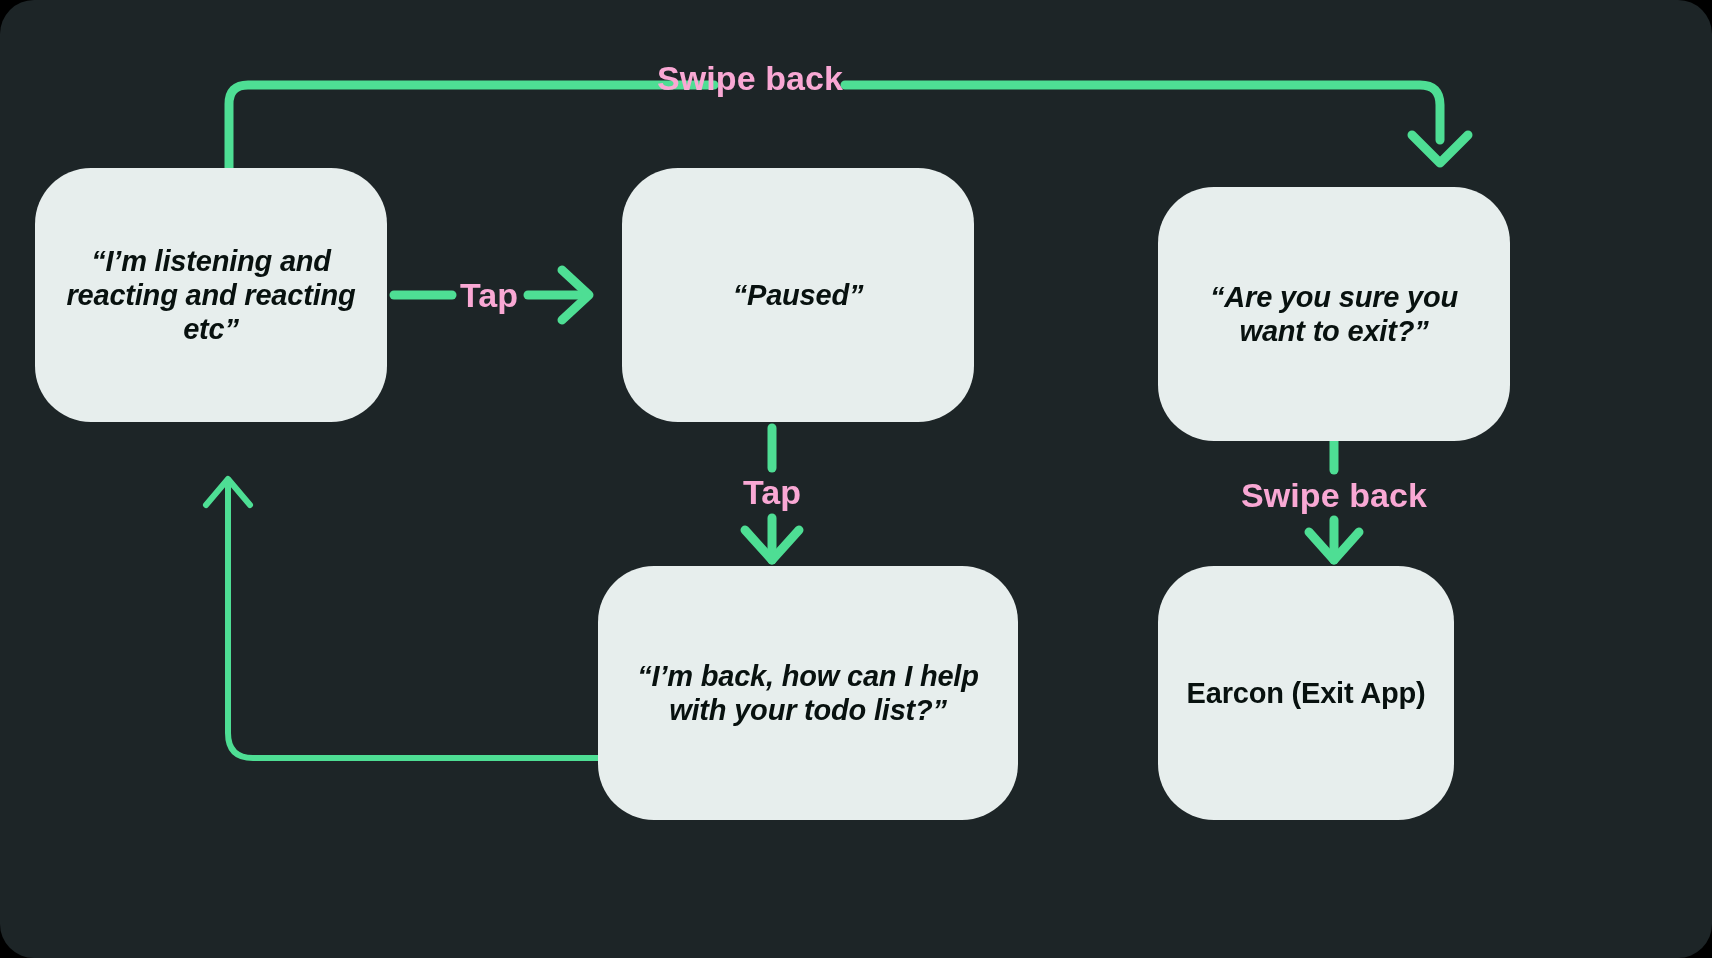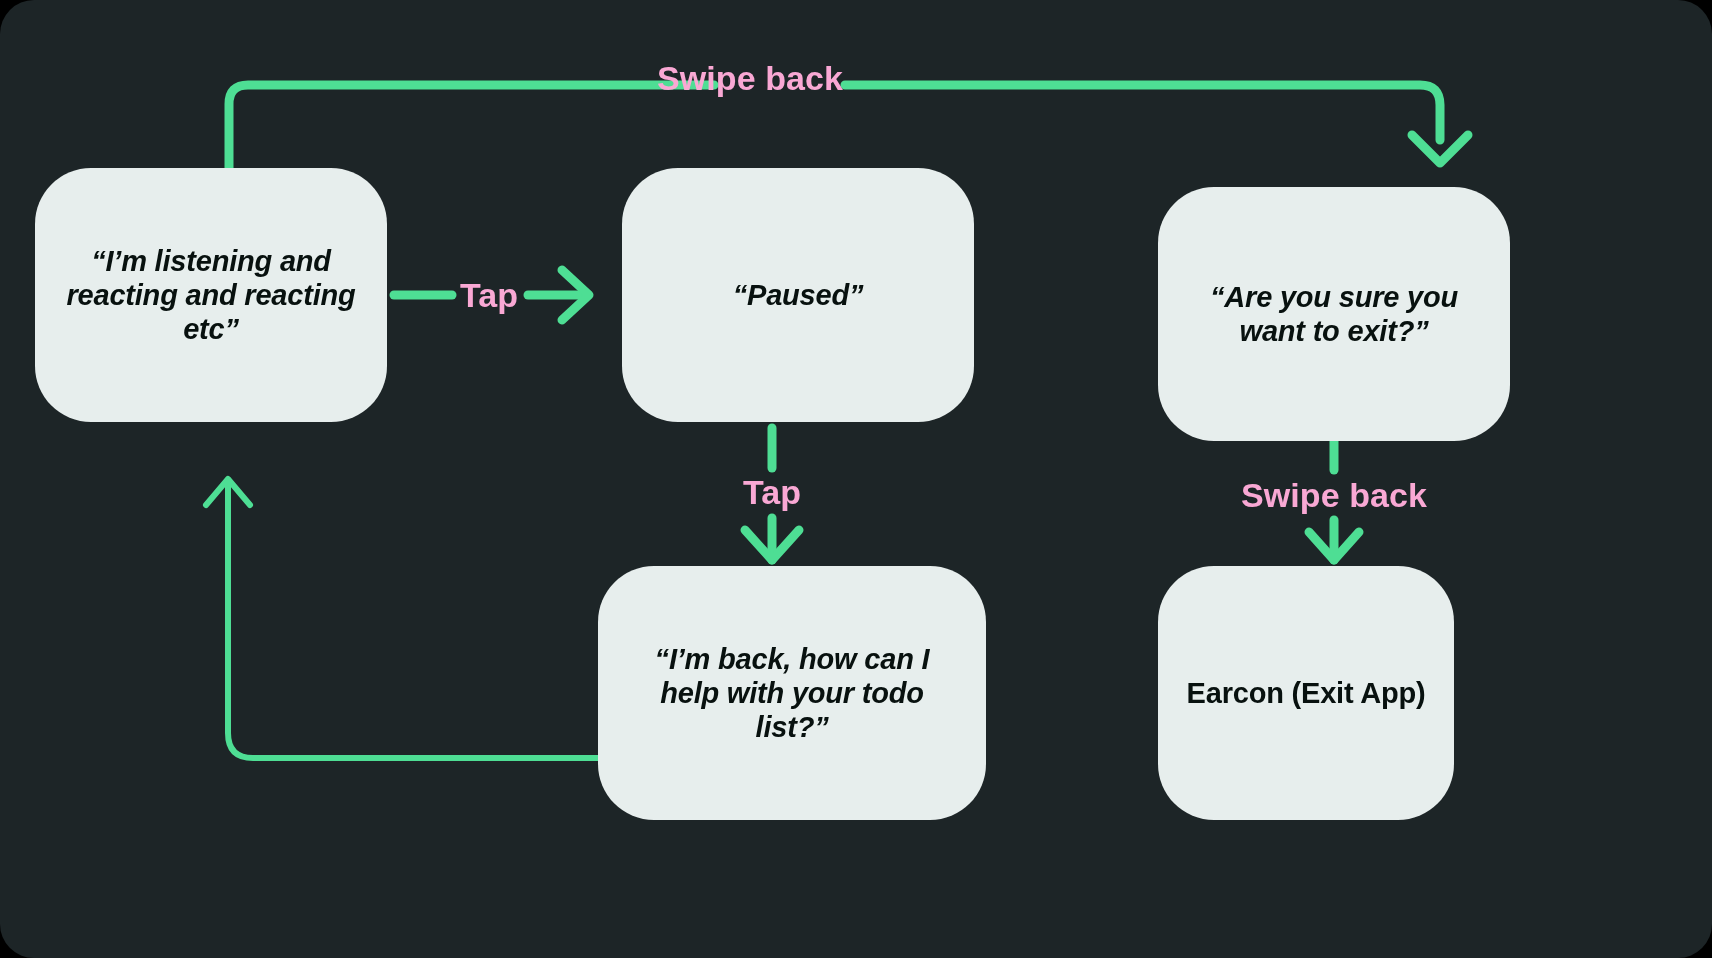--- a/index.html
+++ b/index.html
@@ -60,21 +60,21 @@
     font-size: 34px;
     letter-spacing: 0.1px;
     white-space: nowrap;
     transform: translate(-50%, -50%);
     text-align: center;
   }
   
   #card-listening { left: 35px;   top: 168px; width: 352px; height: 254px; }
   #card-paused    { left: 622px;  top: 168px; width: 352px; height: 254px; }
   #card-exit      { left: 1158px; top: 175px; width: 352px; height: 254px; margin-top: 12px; }
-  #card-back      { left: 598px;  top: 566px; width: 388px; height: 254px; }
+  #card-back      { left: 598px;  top: 566px; width: 420px; height: 254px; }
   #card-earcon    { left: 1158px; top: 566px; width: 296px; height: 254px; }
 
   #label-swipe-top   { left: 750px;  top: 78px; }
   #label-tap-right   { left: 489px;  top: 295px; }
   #label-tap-down    { left: 772px;  top: 492px; }
   #label-swipe-right { left: 1334px; top: 495px; }
 </style>
 </head>
 <body>
 

